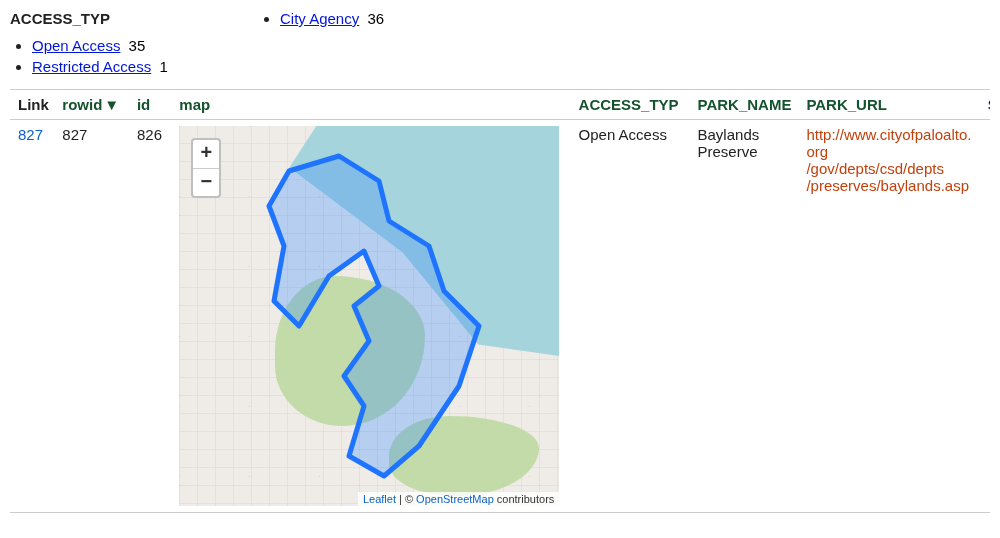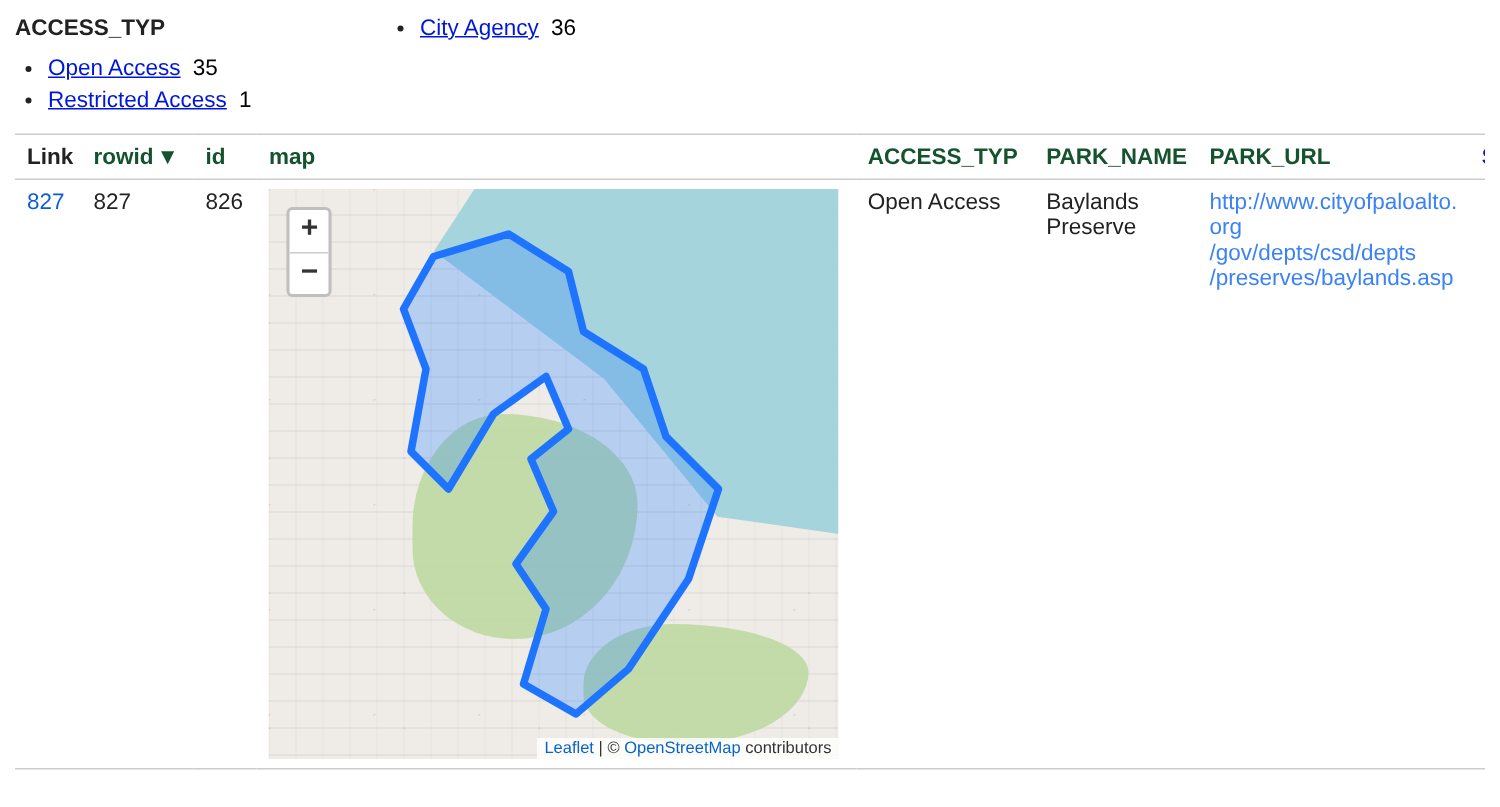--- a/index.html
+++ b/index.html
@@ -78,21 +78,21 @@
   .sort-indicator { margin-left: 2px; }
   .col-link  { width: 44px; }
   .col-rowid { width: 74px; }
   .col-id    { width: 42px; }
   .col-map   { width: 396px; }
   .col-access{ width: 118px; }
   .col-name  { width: 108px; }
   .col-url   { width: 180px; }
   .col-extra { width: 10px; }
   td a { color: #0b5ed7; text-decoration: none; }
-  .url-cell a { color: #3b82f6; word-break: break-all; display: inline-block; }
+  .url-cell a { color: #c2410c; word-break: break-all; display: inline-block; }
 
   
   .map-wrap {
     position: relative;
     width: 380px;
     height: 380px;
     border: none;
     overflow: hidden;
   }
   .map-bg {

